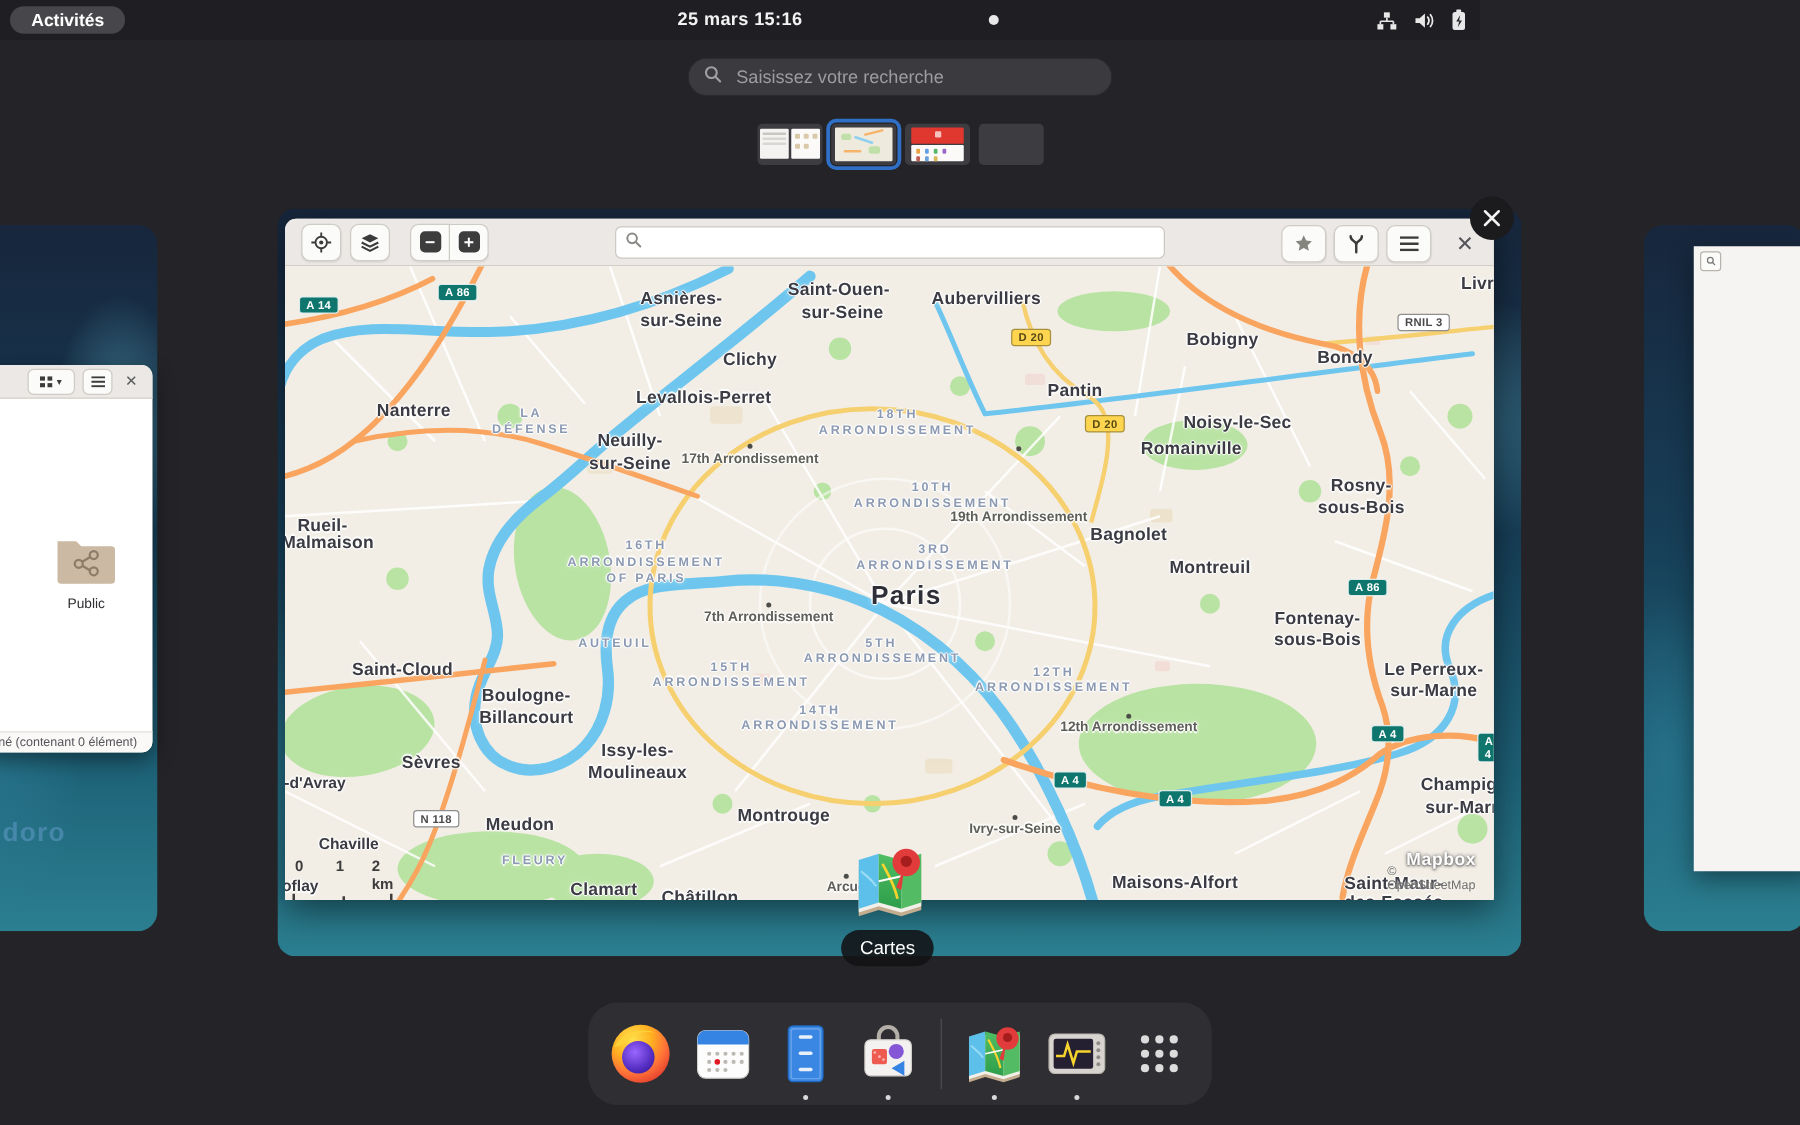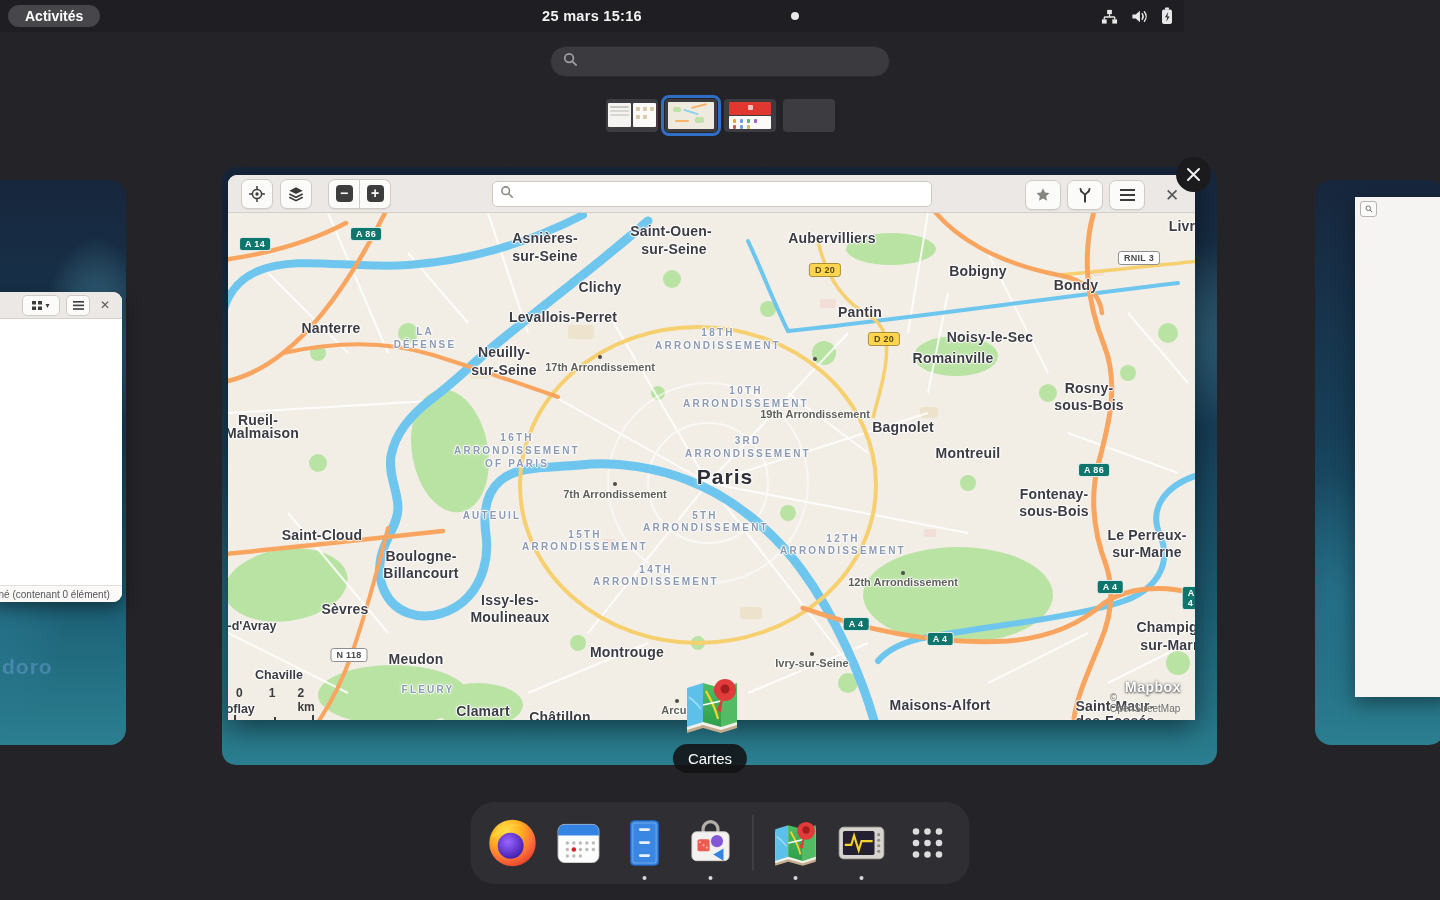--- a/index.html
+++ b/index.html
@@ -198,20 +198,21 @@
     </div>
   </div>
 
   <div id="search-box">
     <span class="mag">
       <svg width="15" height="15" viewBox="0 0 16 16">
           <circle cx="6.5" cy="6.5" r="4.6" stroke="#b9b9be" stroke-width="1.8" fill="none"></circle>
           <path d="M10,10 L14,14" stroke="#b9b9be" stroke-width="1.8" stroke-linecap="round"></path>
         </svg>
     </span>
+    <input id="search-input" placeholder="Saisissez votre recherche" style="">
   </div>
 
   <div id="ws-row">
     <div class="ws-thumb">
       <div class="mini" style="left:2px;top:4px;width:23px;height:24px;background:#f4f3f1;"></div>
       <div class="mini" style="left:4px;top:7px;width:19px;height:1.5px;background:#c9c7c2;"></div>
       <div class="mini" style="left:4px;top:11px;width:19px;height:1.5px;background:#d8d6d1;"></div>
       <div class="mini" style="left:4px;top:15px;width:19px;height:1.5px;background:#d8d6d1;"></div>
       <div class="mini" style="left:27px;top:4px;width:23px;height:24px;background:#fbfaf9;"></div>
       <div class="mini" style="left:30px;top:8px;width:4px;height:4px;background:#d9c9a8;"></div>
@@ -259,20 +260,32 @@
         <span>▾</span>
       </span>
       <span class="fh-btn" id="fh-menu">
         <svg width="11" height="9" viewBox="0 0 11 9">
             <rect y="0" width="11" height="1.6" fill="#3c3c3c"></rect>
             <rect y="3.6" width="11" height="1.6" fill="#3c3c3c"></rect>
             <rect y="7.2" width="11" height="1.6" fill="#3c3c3c"></rect>
           </svg>
       </span>
       <span class="fh-btn" id="fh-close">✕</span>
+    </div>
+    <div class="folder-item" id="folder-public">
+      <span>
+        <svg width="52" height="42" viewBox="0 0 52 42">
+          <path d="M3,6 h15 l4,4 h24 a3,3 0 0 1 3,3 v24 a3,3 0 0 1 -3,3 H6 a3,3 0 0 1 -3,-3 Z" fill="#cbb9a3"></path>
+          <circle cx="20" cy="24" r="3.2" stroke="#8d7c67" stroke-width="1.8" fill="none"></circle>
+          <circle cx="32" cy="17" r="3.2" stroke="#8d7c67" stroke-width="1.8" fill="none"></circle>
+          <circle cx="32" cy="30" r="3.2" stroke="#8d7c67" stroke-width="1.8" fill="none"></circle>
+          <path d="M22.8,22.4 L29.2,18.6 M22.8,25.6 L29.2,29.4" stroke="#8d7c67" stroke-width="1.8"></path>
+        </svg>
+      </span>
+      <span class="folder-label">Public</span>
     </div>
     <div id="files-status">nné (contenant 0 élément)</div>
   </div>
 
   <div id="ws-right" class="ws-card">
     <div id="right-window">
       <span id="rw-search">
         <svg width="8" height="8" viewBox="0 0 16 16">
             <circle cx="6.5" cy="6.5" r="4.6" stroke="#777" stroke-width="2" fill="none"></circle>
             <path d="M10,10 L14,14" stroke="#777" stroke-width="2"></path>
@@ -430,21 +443,21 @@
             <path stroke-width="4" d="M 55,140 C 110,128 160,128 205,142 C 250,156 290,170 330,184"></path>
             <path stroke-width="4.5" d="M 215,318 C 150,325 60,335 -12,342"></path>
             <path stroke-width="4" d="M 160,315 C 150,355 138,400 124,440 C 112,475 100,495 88,512"></path>
           </g>
         </svg>
         <div id="map-labels">
             <span class="ml city" style="left: 317px; top: 25px;">Asnières-</span>
             <span class="ml city" style="left: 317px; top: 43px;">sur-Seine</span>
             <span class="ml city" style="left: 443px; top: 18px;">Saint-Ouen-</span>
             <span class="ml city" style="left: 446px; top: 36px;">sur-Seine</span>
-            <span class="ml city" style="left: 604px; top: 25px;">Aubervilliers</span>
+            <span class="ml city" style="left: 561px; top: 25px;">Aubervilliers</span>
             <span class="ml city" style="left: 958px; top: 13px;">Livry</span>
             <span class="ml city" style="left: 372px; top: 74px;">Clichy</span>
             <span class="ml city" style="left: 750px; top: 58px;">Bobigny</span>
             <span class="ml city" style="left: 848px; top: 72px;">Bondy</span>
             <span class="ml city" style="left: 103px; top: 115px;">Nanterre</span>
             <span class="ml city" style="left: 335px; top: 104px;">Levallois-Perret</span>
             <span class="ml city" style="left: 632px; top: 99px;">Pantin</span>
             <span class="ml city" style="left: 762px; top: 124px;">Noisy-le-Sec</span>
             <span class="ml city" style="left: 725px; top: 145px;">Romainville</span>
             <span class="ml city" style="left: 276px; top: 139px;">Neuilly-</span>

